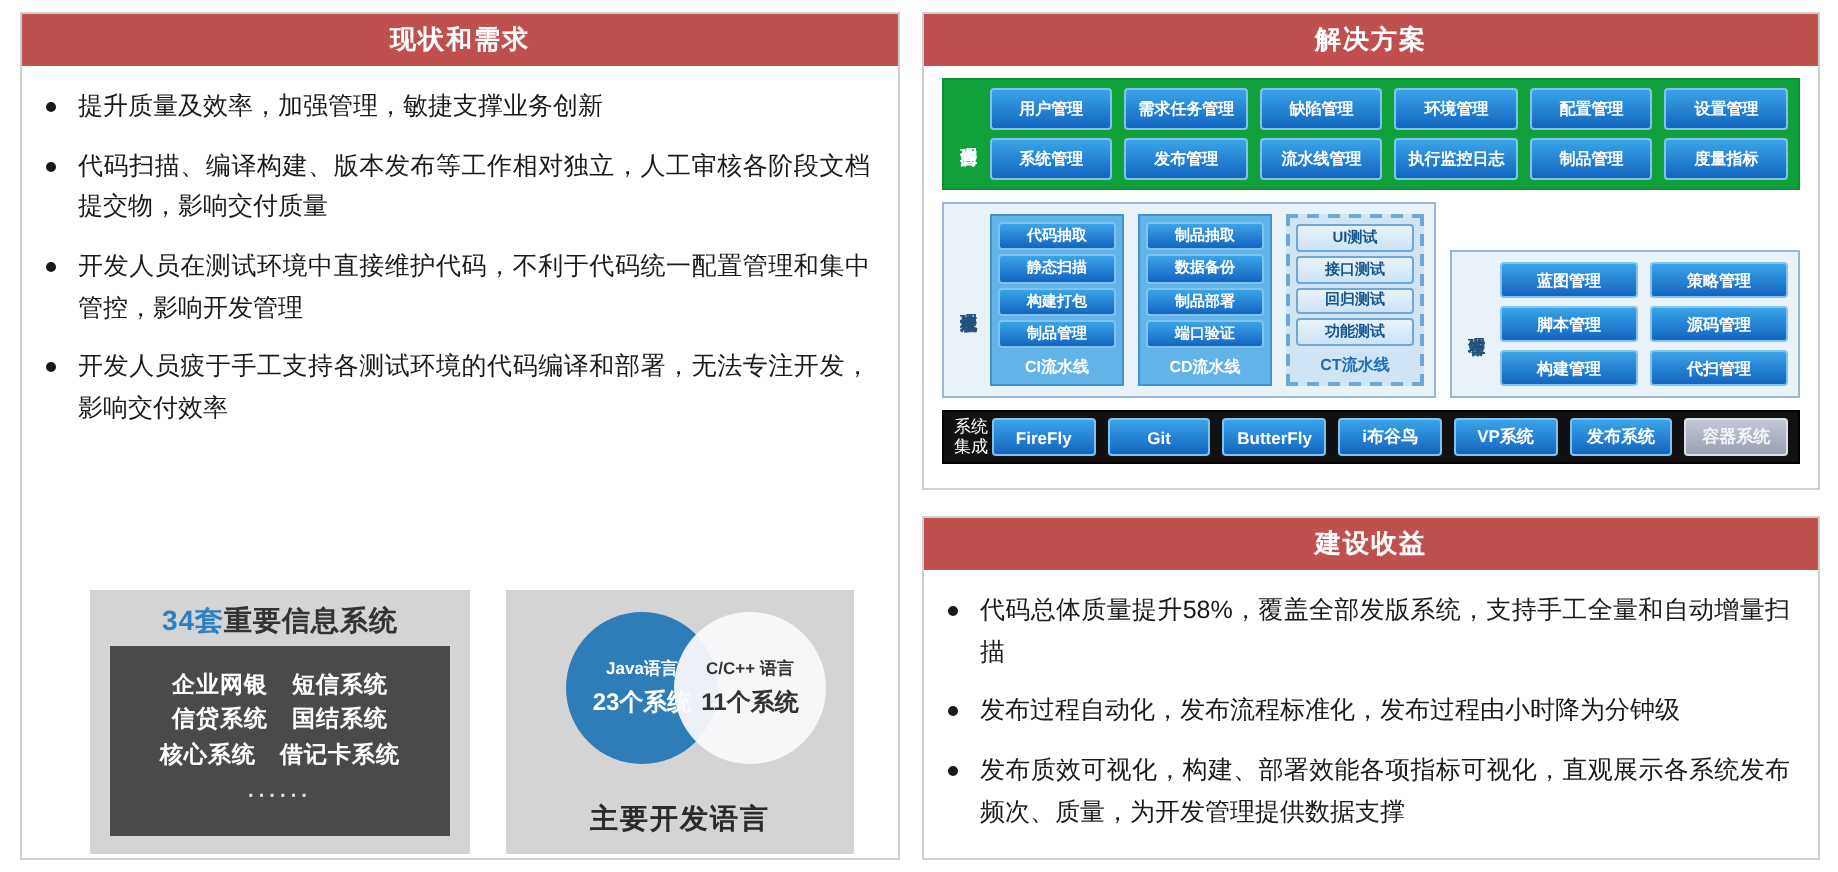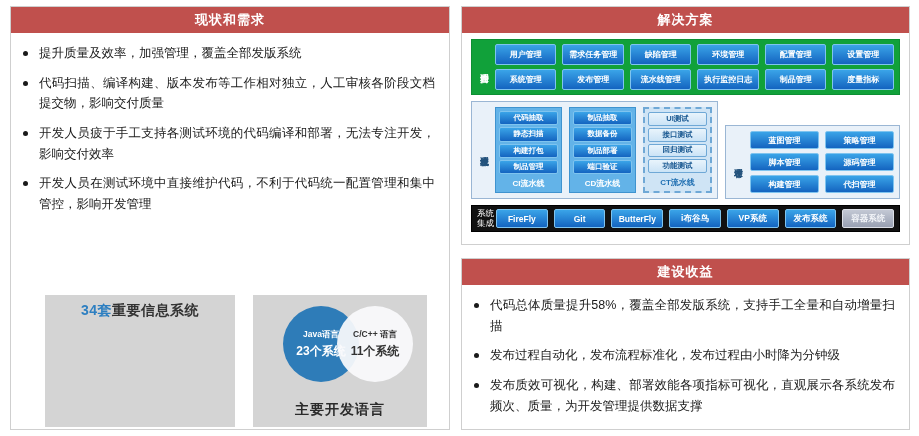--- a/index.html
+++ b/index.html
@@ -126,30 +126,36 @@
 </style>
 </head>
 <body>
 
 <div class="slide">
 
   <div class="panel" style="left:10px;top:6px;width:440px;height:424px;">
     <div class="panel-header" style="height:26px;">现状和需求</div>
     <div class="panel-body" style="height:396px;position:relative;">
       <ul class="bullets">
-        <li>提升质量及效率，加强管理，覆盖全部发版系统</li>
+        <li>提升质量及效率，加强管理，敏捷支撑业务创新</li>
         <li>代码扫描、编译构建、版本发布等工作相对独立，人工审核各阶段文档提交物，影响交付质量</li>
+        <li>开发人员在测试环境中直接维护代码，不利于代码统一配置管理和集中管控，影响开发管理</li>
         <li>开发人员疲于手工支持各测试环境的代码编译和部署，无法专注开发，影响交付效率</li>
-        <li>开发人员在测试环境中直接维护代码，不利于代码统一配置管理和集中管控，影响开发管理</li>
       </ul>
 
       <div class="graphic">
         <div class="g-left">
           <div class="g-title">
             <span class="num">34套</span><span>重要信息系统</span>
+          </div>
+          <div class="sysbox">
+            <div class="row">企业网银　短信系统</div>
+            <div class="row">信贷系统　国结系统</div>
+            <div class="row">核心系统　借记卡系统</div>
+            <div class="dots">······</div>
           </div>
         </div>
         <div class="g-right">
           <div class="venn">
             <div class="circle blue">
               <div class="lang">Java语言</div>
               <div class="cnt">23个系统</div>
             </div>
             <div class="circle white">
               <div class="lang">C/C++ 语言</div>

